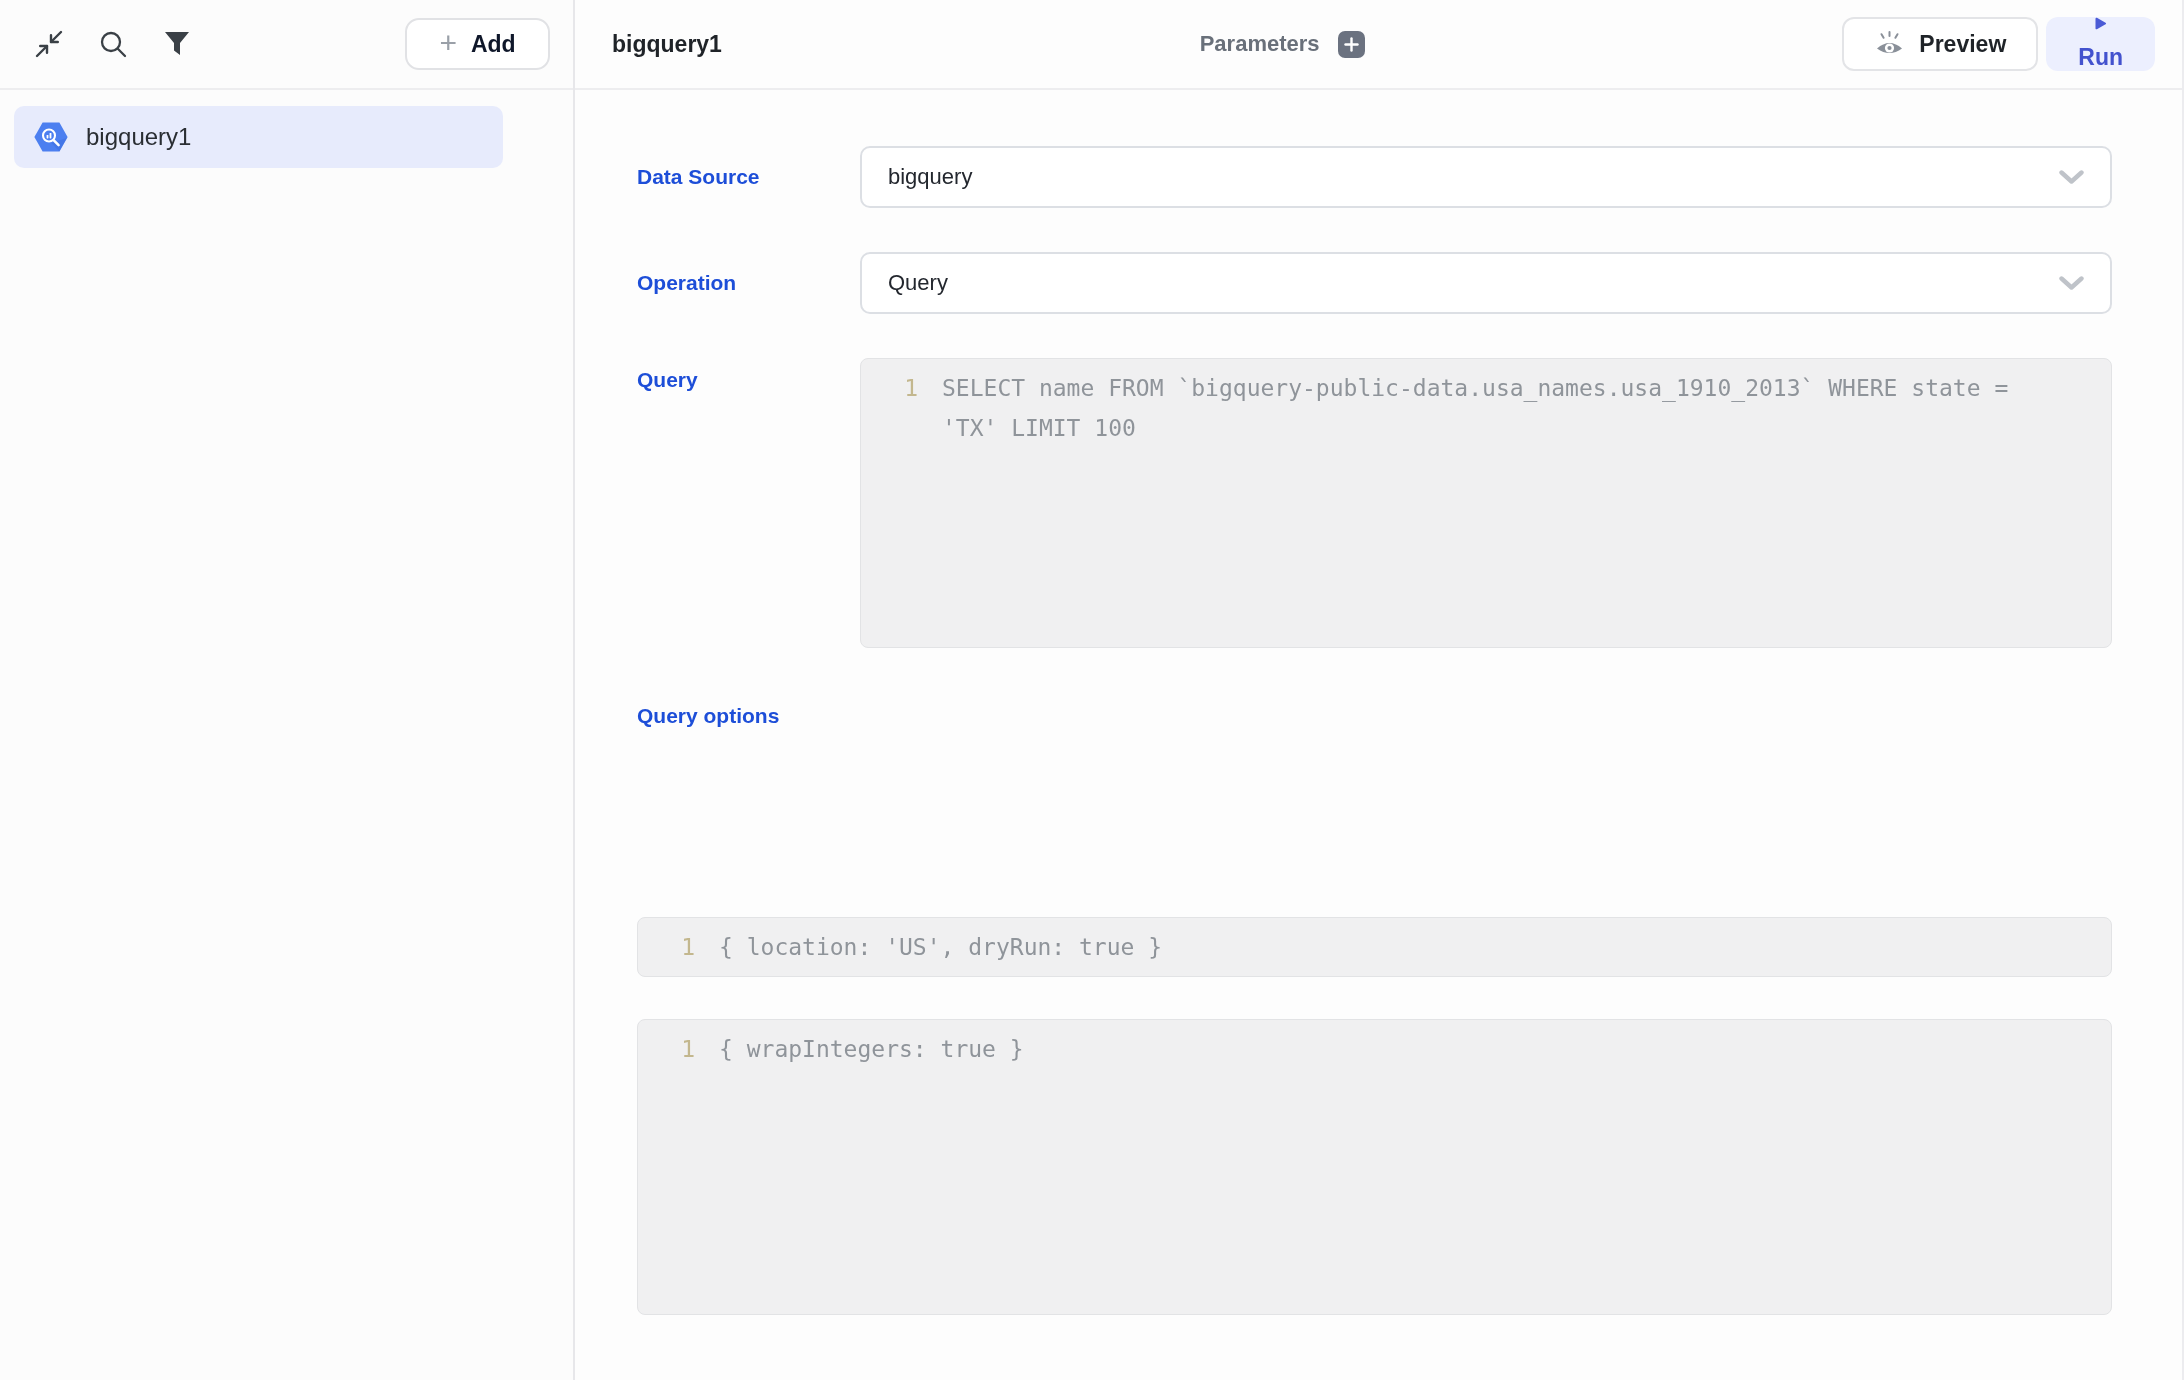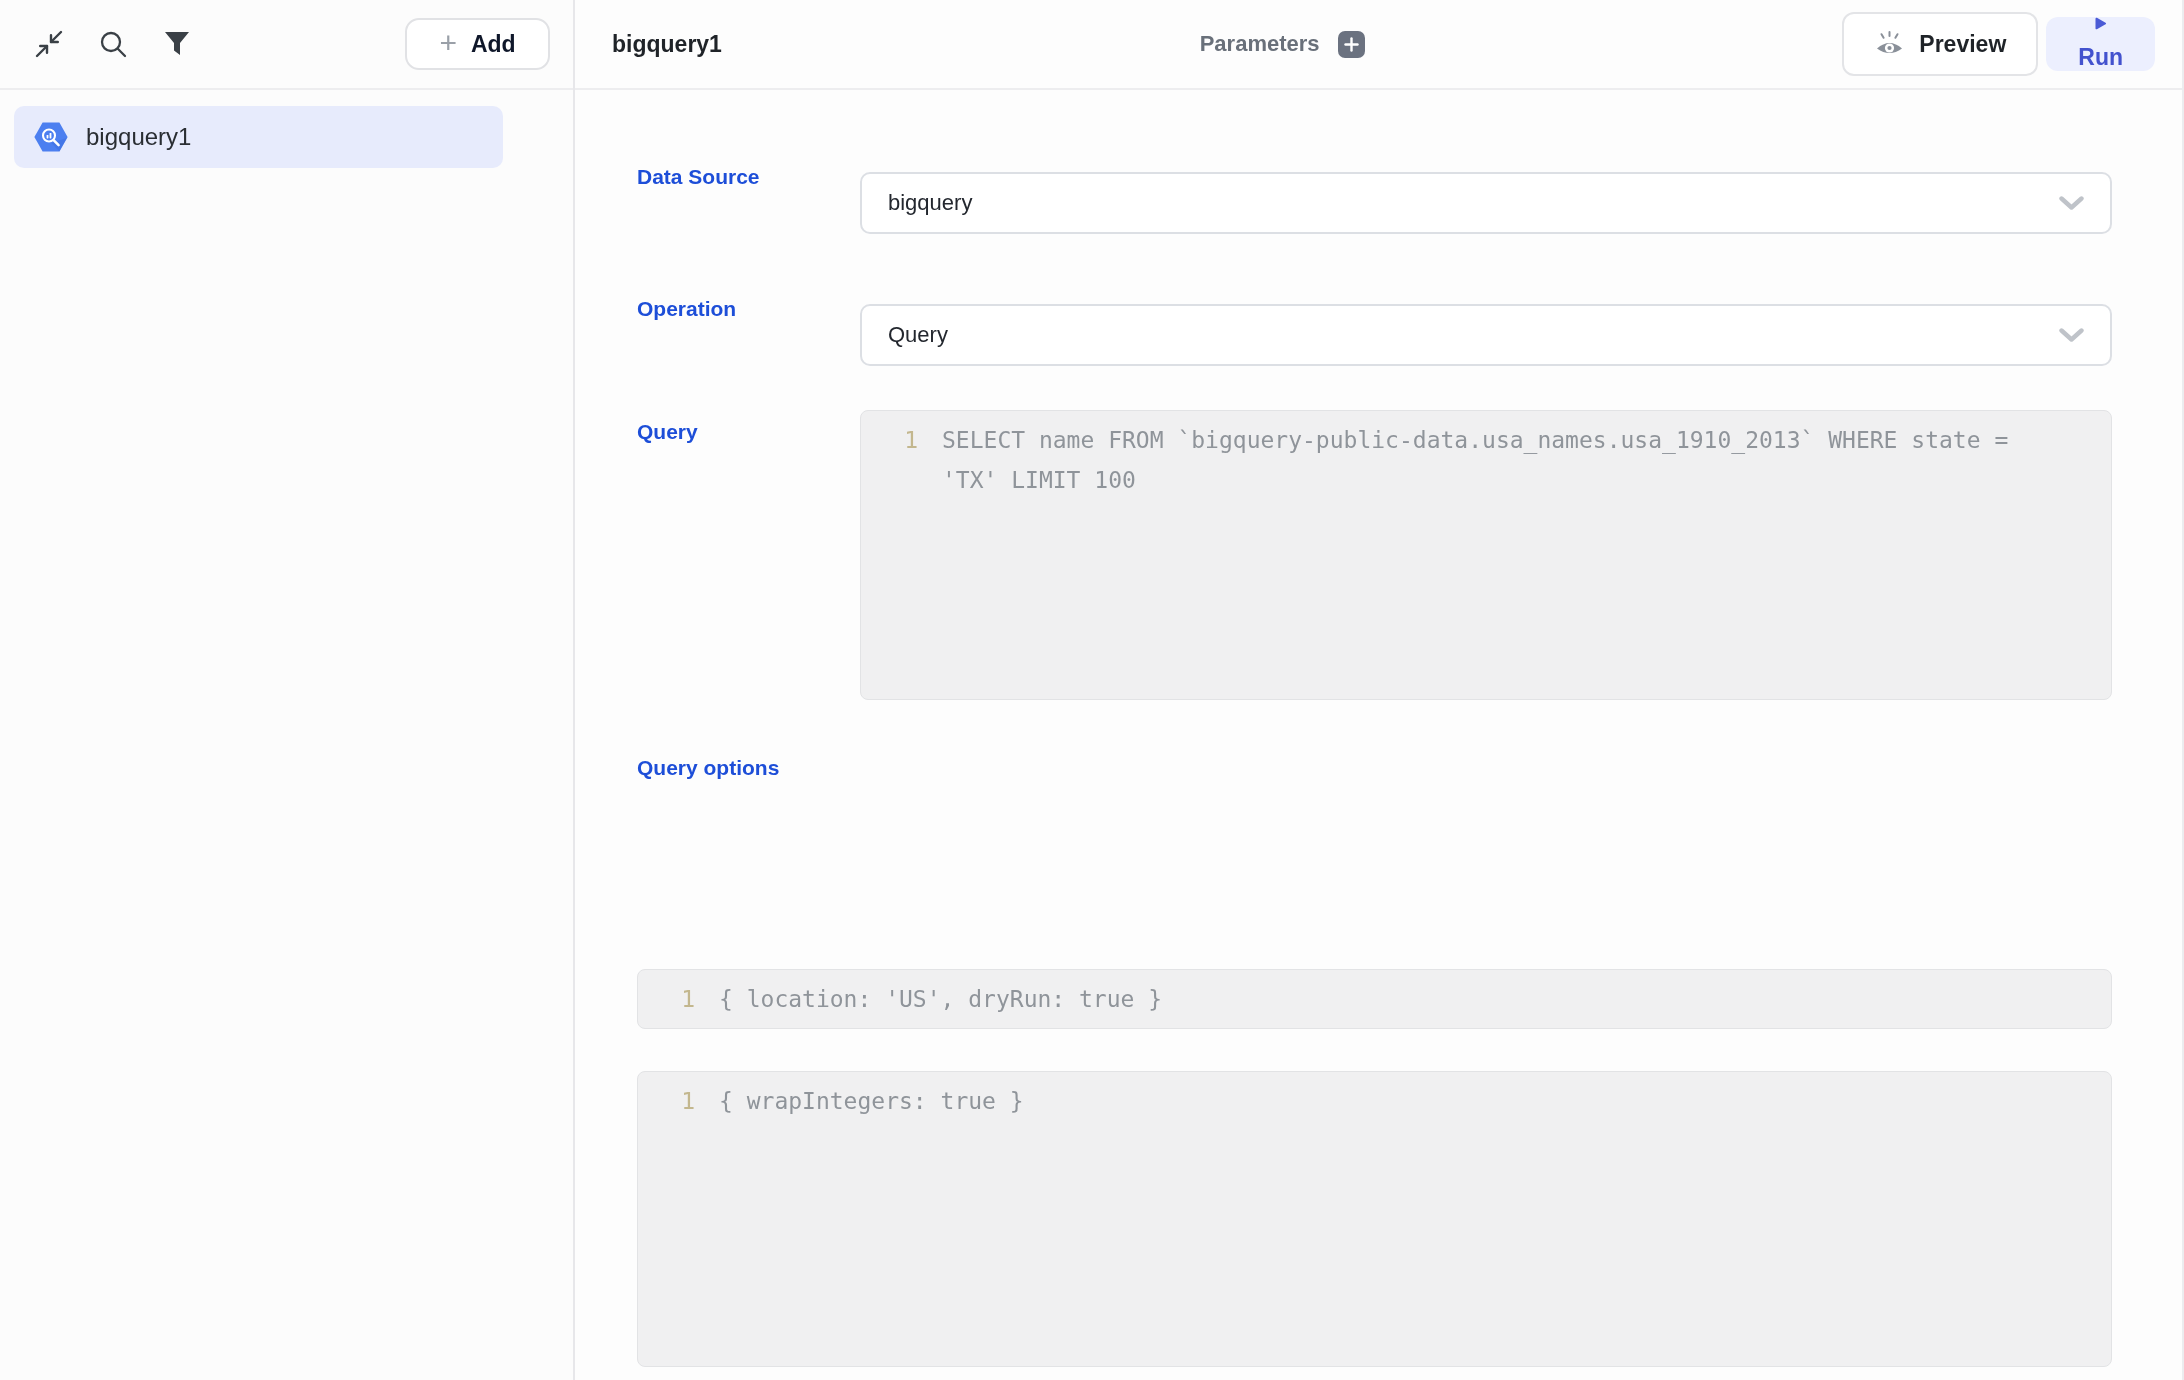--- a/index.html
+++ b/index.html
@@ -20,40 +20,40 @@
   .sidebar-item .item-label { font-size:24px; color:#2A2E33; }
 
   
   .main { flex:1; display:flex; flex-direction:column; background:#FDFDFD; border-right:2px solid #ECECEF; }
   .main-header { height:90px; flex:0 0 90px; display:flex; align-items:center; padding:0 27px 0 37px; border-bottom:2px solid #EDEDEF; }
   .main-title { font-size:23px; font-weight:700; color:#1F2328; }
   .params-wrap { flex:1; display:flex; align-items:center; justify-content:center; gap:18px; }
   .params-label { font-size:22px; font-weight:700; color:#69707A; }
   .params-plus { width:27px; height:27px; border-radius:7px; background:#6B7280; display:flex; align-items:center; justify-content:center; cursor:pointer; }
   .hdr-buttons { display:flex; align-items:center; gap:8px; }
-  .preview-btn { height:64px; padding:0 30px; background:#FFFFFF; border:2px solid #E3E4E7; border-radius:12px;
+  .preview-btn { height:54px; padding:0 30px; background:#FFFFFF; border:2px solid #E3E4E7; border-radius:12px;
                  display:flex; align-items:center; gap:14px; cursor:pointer; }
   .preview-btn .btn-label { font-size:23px; font-weight:700; color:#1F2328; }
   .run-btn { height:54px; padding:0 32px; background:#ECEFFE; border:none; border-radius:12px;
              display:flex; align-items:center; gap:14px; cursor:pointer;flex-direction:column; }
   .run-btn .btn-label { font-size:23px; font-weight:700; color:#4352CE; }
 
   
   .form { padding:56px 70px 0 62px; overflow:hidden; }
   .form-row { display:flex; }
   .field-label { width:223px; flex:0 0 223px; font-size:21px; font-weight:700; color:#1d4ed8; line-height:40px; }
   .row-select .field-label { line-height:62px; }
   .row-select + .form-row { margin-top:44px; }
   .row-op { margin-top:84px; }
   .row-qopts { margin-top:46px;flex-direction:column; }
   .row-qres { margin-top:42px; }
   .row-code .field-label { padding-top:2px; }
 
   .select-box { flex:1; height:62px; background:#FFFFFF; border:2px solid #DCDFE4; border-radius:10px;
-                display:flex; align-items:center; justify-content:space-between; padding:0 26px; cursor:pointer;margin-top:26px; }
+                display:flex; align-items:center; justify-content:space-between; padding:0 26px; cursor:pointer; }
   .select-value { font-size:22px; color:#23272E; }
 
   .code-editor { flex:1; background:#F0F0F1; border:1px solid #E2E3E5; border-radius:8px; padding:9px 20px 9px 0; cursor:text; }
   .code-editor.h1 { height:290px; }
   .code-editor.h2 { height:294px; }
   .code-editor.h3 { height:296px; }
   .code-line { display:flex; line-height:40px; font-family:"DejaVu Sans Mono","Liberation Mono",monospace; font-size:23px; }
   .ln { width:57px; flex:0 0 57px; text-align:right; color:#C3B78E; }
   .code-text { margin-left:24px; color:#8F949A; white-space:pre-wrap; word-break:break-word; }
 

